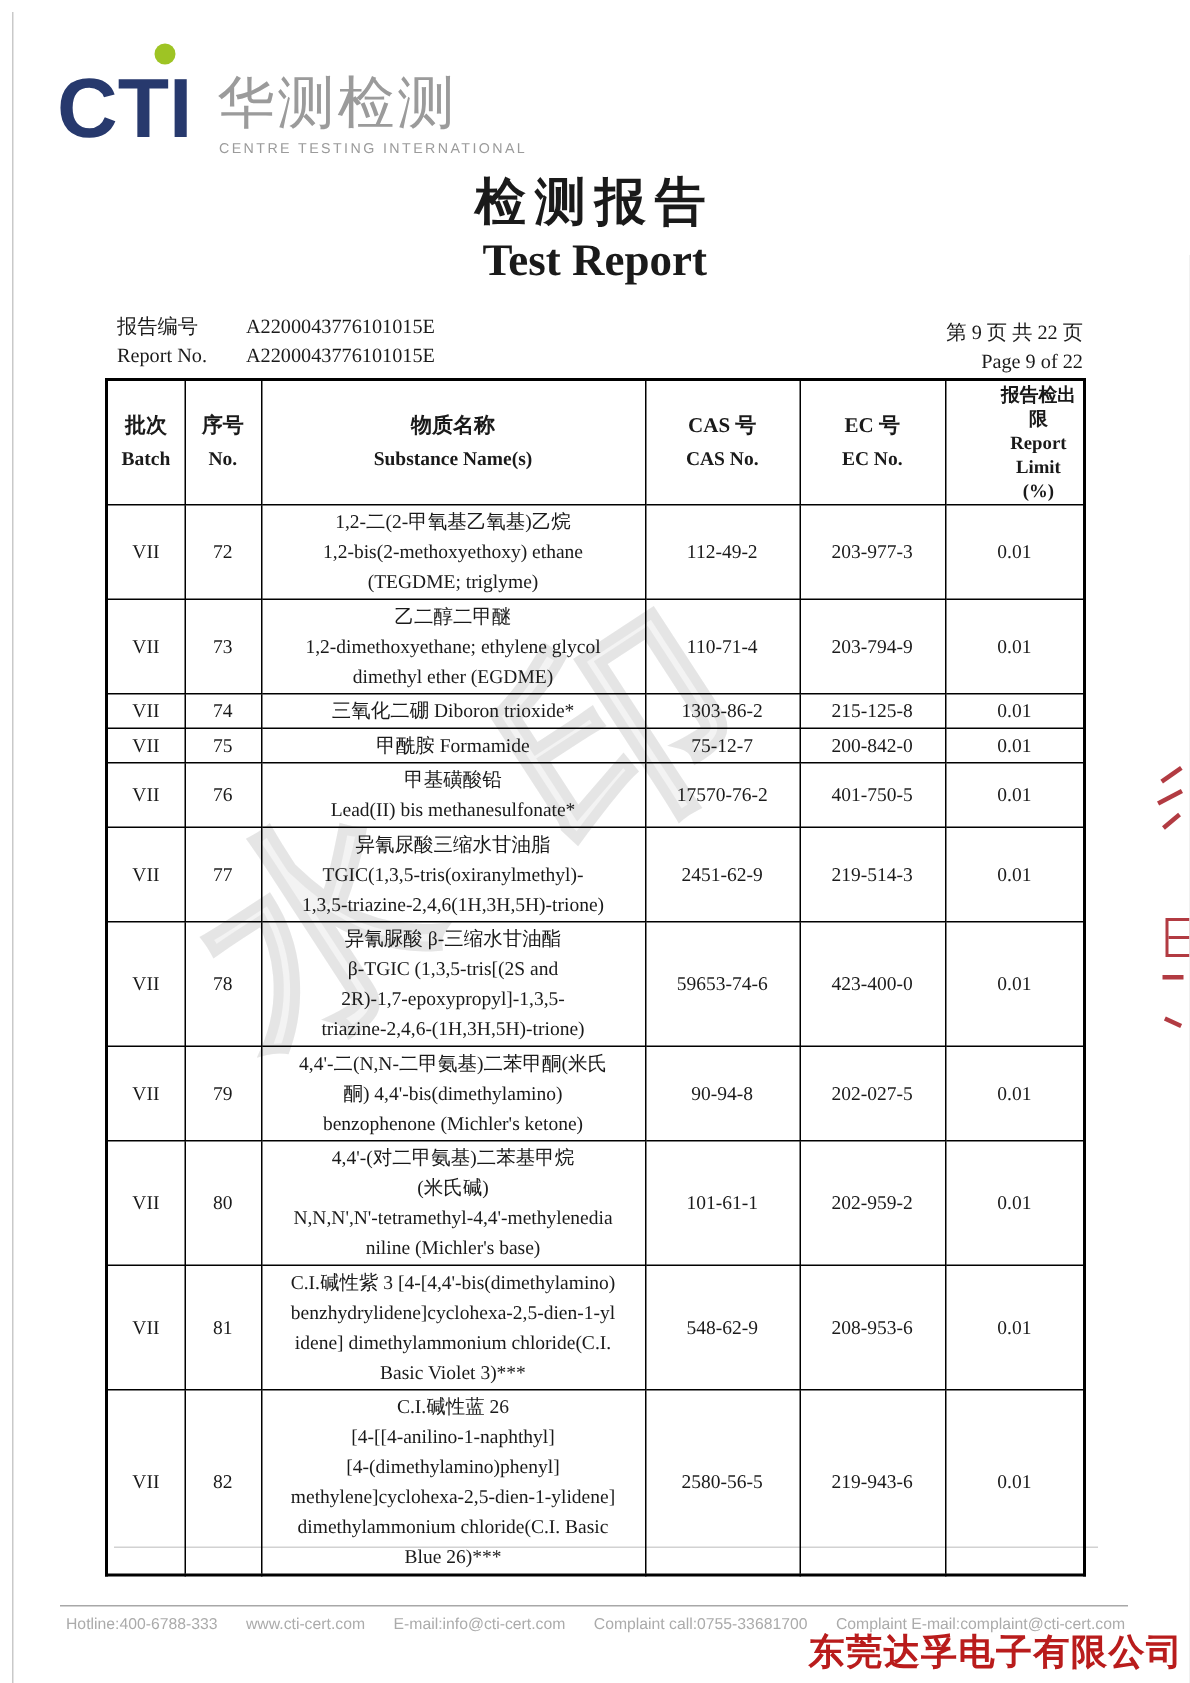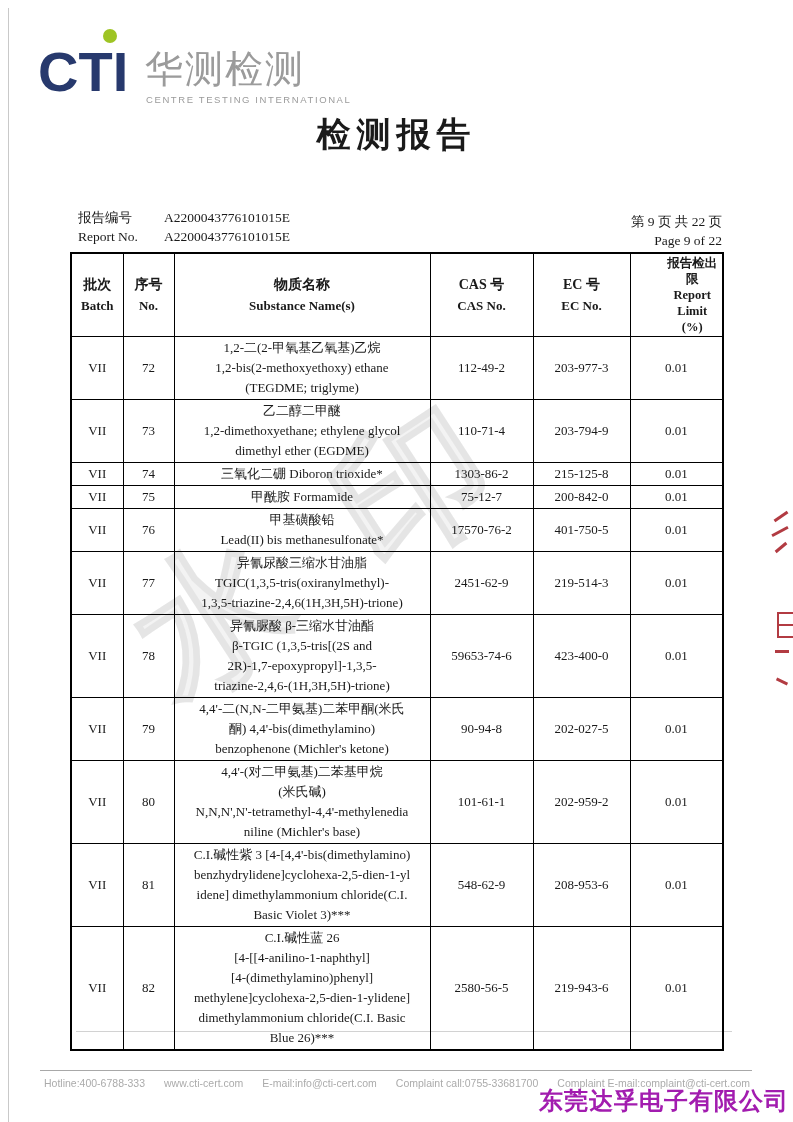--- a/index.html
+++ b/index.html
@@ -78,20 +78,21 @@
   <div class="scan-edge"></div>
 
   <div class="logo">
     <div class="logo-cti" style="color: rgb(39, 57, 109);">CTI</div>
     <div class="logo-dot" style="background: rgb(158, 196, 36);"></div>
     <div class="logo-cn">华测检测</div>
     <div class="logo-tag">CENTRE TESTING INTERNATIONAL</div>
   </div>
 
   <div class="title-cn">检测报告</div>
+  <div class="title-en">Test Report</div>
 
   <div class="meta">
     <div class="row">
       <span class="lbl">报告编号</span>
       <span class="val">A2200043776101015E</span>
     </div>
     <div class="row">
       <span class="lbl">Report No.</span>
       <span class="val">A2200043776101015E</span>
     </div>
@@ -277,15 +278,15 @@
   </div>
 
   <div class="footer-line"></div>
   <div class="footer">
     <span>Hotline:400-6788-333</span>
     <span>www.cti-cert.com</span>
     <span>E-mail:info@cti-cert.com</span>
     <span>Complaint call:0755-33681700</span>
     <span>Complaint E-mail:complaint@cti-cert.com</span>
   </div>
-  <div class="company-stamp" style="color: #a21caf;">东莞达孚电子有限公司</div>
+  <div class="company-stamp" style="color: #b91c1c;">东莞达孚电子有限公司</div>
 
 </div>
 
 </body></html>

